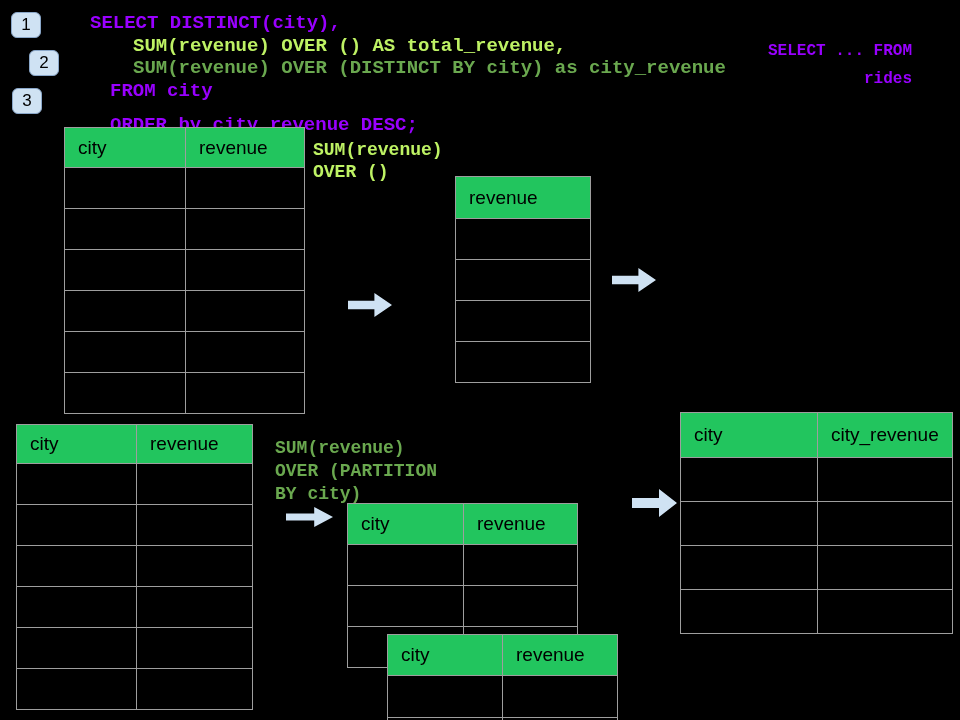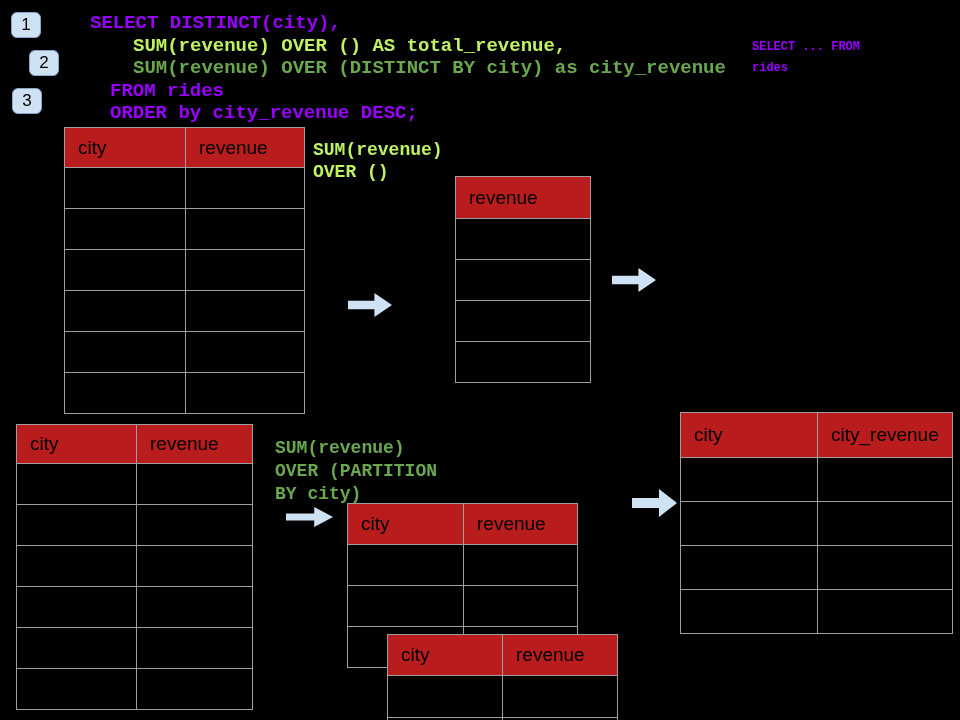--- a/index.html
+++ b/index.html
@@ -13,27 +13,27 @@
            border: 1px solid #8aa7c9; border-radius: 6px; color: #000;
            font: 17px/24px "Liberation Sans", sans-serif; text-align: center; }
 
   
   .code { position: absolute; font-family: "Liberation Mono", monospace;
           font-weight: bold; white-space: pre-line; }
   .sqlline { font-size: 19px; line-height: 22px; white-space: pre; font-family: Liberation Mono, monospace; }
   .purple { color: #9900ff; }
   .red    { color: #bef264; }
   .green  { color: #6aa84f; }
-  .note   { font-size: 12px; line-height: 21px; }
+  .note   { font-size: 16px; line-height: 28px; text-align: right; }
   .lbl18  { font-size: 18px; line-height: 22px; }
   .lbl18g { font-size: 18px; line-height: 23px; }
 
   
   table.tbl { position: absolute; border-collapse: collapse; table-layout: fixed; }
-  table.tbl th { background: #b91c1c; color: #000; font: 19px "Liberation Sans", sans-serif;
+  table.tbl th { background: #22c55e; color: #000; font: 19px "Liberation Sans", sans-serif;
                  font-weight: 400; text-align: left; padding: 0 0 0 13px;
                  border: 1px solid #9e9e9e; }
   table.tbl td { background: #000; border: 1px solid #9e9e9e; }
 
   .t1 { left: 64px;  top: 127px; width: 240px; }  .t1 th { height: 40px; } .t1 td { height: 41px; }
   .t2 { left: 455px; top: 176px; width: 135px; }  .t2 th { height: 42px; } .t2 td { height: 41px; }
   .t3 { left: 16px;  top: 424px; width: 236px; }  .t3 th { height: 39px; } .t3 td { height: 41px; }
   .t4 { left: 347px; top: 503px; width: 230px; }  .t4 th { height: 41px; } .t4 td { height: 41px; }
   .t5 { left: 387px; top: 634px; width: 230px; z-index: 3; } .t5 th { height: 41px; } .t5 td { height: 42px; }
   .t6 { left: 680px; top: 412px; width: 272px; }  .t6 th { height: 45px; } .t6 td { height: 44px; }
@@ -51,22 +51,22 @@
 
 <div class="canvas">
 
   <div class="badge" style="left:11px;top:12px">1</div>
   <div class="badge" style="left:29px;top:50px">2</div>
   <div class="badge" style="left:12px;top:88px">3</div>
 
   <div class="code sqlline purple" style="left:90px;top:12px">SELECT DISTINCT(city),</div>
   <div class="code sqlline red" style="left:133px;top:35px">SUM(revenue) OVER () AS total_revenue,</div>
   <div class="code sqlline green" style="left:133px;top:57px">SUM(revenue) OVER (DISTINCT BY city) as city_revenue</div>
-  <div class="code sqlline purple" style="left:110px;top:80px">FROM rides</div>
-  <div class="code sqlline purple" style="left:110px;top:102px">ORDER by city_revenue DESC;</div>
+  <div class="code sqlline purple" style="left:110px;top:80px">FROM city</div>
+  <div class="code sqlline purple" style="left:110px;top:114px">ORDER by city_revenue DESC;</div>
 
   <div class="code note purple" style="left:752px;top:37px;width:160px">SELECT ... FROM
 rides</div>
 
   <div class="code lbl18 red" style="left:313px;top:139px">SUM(revenue)
 OVER ()</div>
   <div class="code lbl18g green" style="left:275px;top:437px">SUM(revenue)
 OVER (PARTITION
 BY city)</div>
 

